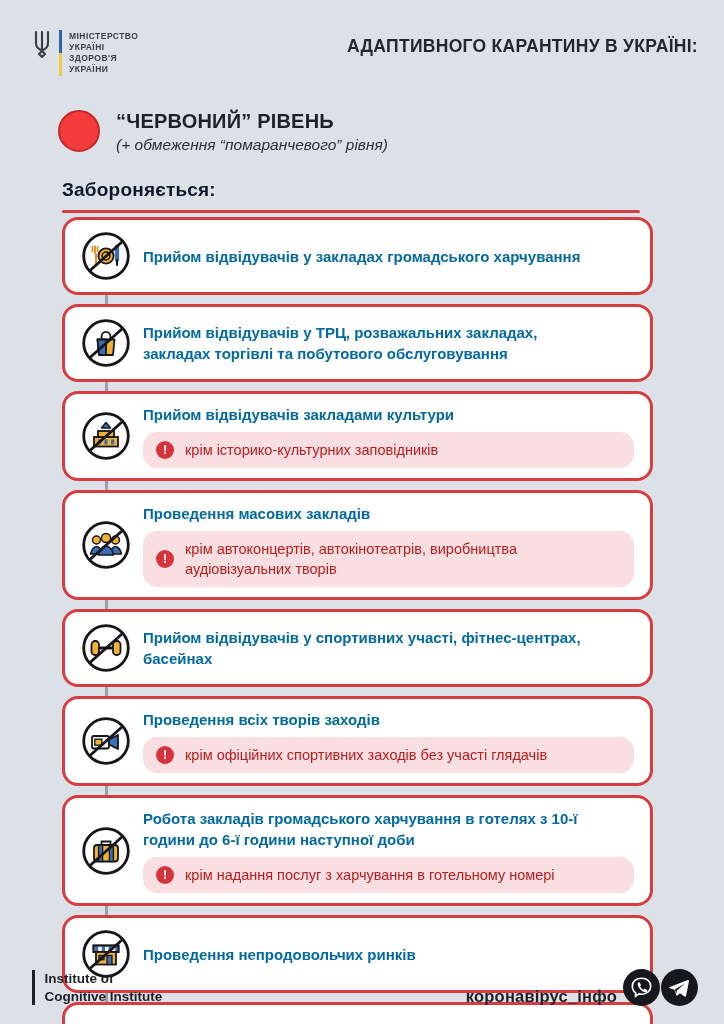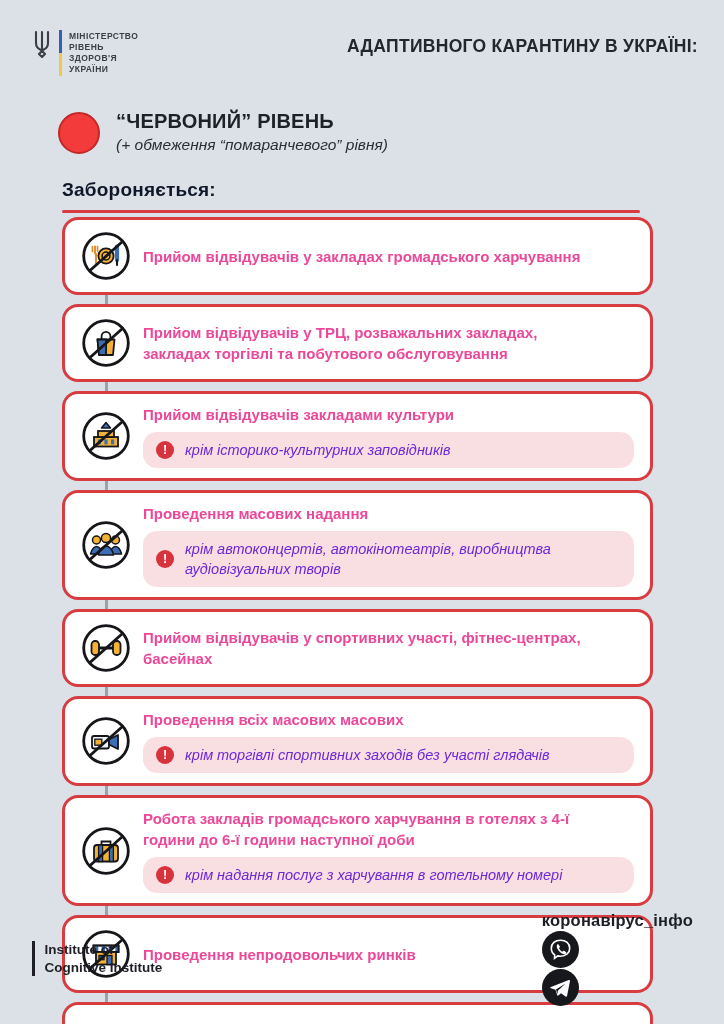--- a/index.html
+++ b/index.html
@@ -14,21 +14,21 @@
   }
 
   
   .header { display: flex; justify-content: space-between; align-items: flex-start; padding: 30px 26px 0 32px; }
   .logo { display: flex; gap: 7px; align-items: flex-start; }
   .logo-bar { width: 3px; height: 46px; background: linear-gradient(to bottom, #2f63ae 0 23px, #f0c94a 23px 46px); }
   .logo-text { font-size: 8.5px; font-weight: bold; line-height: 11px; letter-spacing: .45px; color: #3b3e45; padding-top: 1px; }
   .main-title { text-align: center; font-weight: bold; font-size: 17.5px; line-height: 24.5px; letter-spacing: .3px; color: #23252f; margin-top: 4px; }
 
   
-  .level { display: flex; align-items: flex-end; gap: 16px; margin: 34px 0 11px 58px; }
+  .level { display: flex; align-items: flex-start; gap: 16px; margin: 34px 0 11px 58px; }
   .level-dot { width: 42px; height: 42px; border-radius: 50%; background: #f43b3b; border: 2px solid #c32727; flex: none; }
   .level-name { font-size: 20px; font-weight: bold; color: #1f212a; letter-spacing: .2px; }
   .level-sub { font-size: 15.5px; color: #2b2d38; margin-top: 3px; font-style: italic; }
 
   
   .section-heading { margin: 25px 0 9px 62px; font-size: 19px; font-weight: bold; color: #0f172a; letter-spacing: .2px; }
   .top-rule { margin-left: 62px; width: 578px; height: 3px; background: #d63c40; border-radius: 2px; }
 
   
   .cards { position: relative; width: 591px; margin: 4px 0 0 62px; }
@@ -38,60 +38,60 @@
     background: #fff;
     border: 3px solid #d63c40;
     border-radius: 16px;
     display: flex; align-items: center; gap: 11px;
     padding: 10px 16px 10px 15px;
     margin-bottom: 9px;
     min-height: 58px;
   }
   .icon-wrap { width: 52px; height: 52px; flex: none; }
   .card-body { flex: 1; min-width: 0; }
-  .card-title { font-size: 15px; font-weight: bold; line-height: 21px; color: #ec4899; white-space: pre-line; }
+  .card-title { font-size: 15px; font-weight: bold; line-height: 21px; color: #0369a1; white-space: pre-line; }
   .exception {
     margin-top: 7px; background: #fadfe2; border-radius: 14px;
     padding: 8px 14px 8px 13px;
     display: flex; align-items: center; gap: 11px;
   }
   .excl {
     width: 18px; height: 18px; min-width: 18px; border-radius: 50%;
     background: #d6333c; color: #fff; font-size: 12.5px; font-weight: bold;
     text-align: center; line-height: 18px; flex: none;
   }
-  .exception-text { font-size: 14.5px; line-height: 20px; color: #6d28d9; white-space: pre-line; font-style: italic; }
+  .exception-text { font-size: 14.5px; line-height: 20px; color: #b91c1c; white-space: pre-line; }
 
   
   .footer {
     position: absolute; left: 0; right: 0; bottom: 0;
     display: flex; align-items: center; justify-content: space-between;
     padding: 0 26px 18px 32px;
   }
   .credit { display: flex; gap: 10px; align-items: center; }
   .credit-bar { width: 2.5px; height: 35px; background: #1d1f25; }
   .credit-text { font-size: 13.5px; font-weight: bold; color: #1d1f25; line-height: 17.5px; }
-  .socials { display: flex; align-items: flex-start; gap: 1px; flex-direction: column; }
+  .socials { display: flex; align-items: flex-end; gap: 1px; }
   .channel { font-size: 16.5px; font-weight: bold; color: #1d1f25; margin-right: 5px; letter-spacing: .2px; }
   .social-btn { width: 37px; height: 37px; flex: none; cursor: pointer; }
 </style>
 </head>
 <body>
 
 <div class="header">
   <div class="logo">
     <span>
       <svg width="20" height="28" viewBox="0 0 20 28">
         <path d="M4 2v11c0 4 2.5 6 5 7M16 2v11c0 4-2.5 6-5 7M10 2v19M10 21l-3 3 3 3 3-3z" fill="none" stroke="#3b3e45" stroke-width="2.1" stroke-linecap="round" stroke-linejoin="round"></path>
       </svg>
     </span>
     <div class="logo-bar"></div>
     <div class="logo-text">
       <div>МІНІСТЕРСТВО</div>
-      <div>РІВЕНЬ</div>
+      <div>УКРАЇНІ</div>
       <div>ЗДОРОВ'Я</div>
       <div>УКРАЇНИ</div>
     </div>
   </div>
   <div class="main-title">
     <div>АДАПТИВНОГО КАРАНТИНУ В УКРАЇНІ:</div>
   </div>
 </div>
 
 <div class="level">
@@ -165,21 +165,21 @@
     <circle cx="26" cy="26" r="22.3" fill="#fff" stroke="#16161a" stroke-width="2.8"></circle>
     <circle cx="16.5" cy="21" r="4" fill="#f2b233" stroke="#16161a" stroke-width="1.5"></circle>
      <circle cx="35.5" cy="21" r="4" fill="#f2b233" stroke="#16161a" stroke-width="1.5"></circle>
      <circle cx="26" cy="19" r="4.6" fill="#f2b233" stroke="#16161a" stroke-width="1.5"></circle>
      <path d="M10.5 35c1-5.5 4.5-7.5 6-7.5s5 1.8 6 7.5z" fill="#3d6db5" stroke="#16161a" stroke-width="1.5" stroke-linejoin="round"></path>
      <path d="M29.5 35c1-5.5 4.5-7.5 6-7.5s5 1.8 6 7.5z" fill="#3d6db5" stroke="#16161a" stroke-width="1.5" stroke-linejoin="round"></path>
      <path d="M18.5 36c1-6.5 5.5-9 7.5-9s6.5 2.5 7.5 9z" fill="#3d6db5" stroke="#16161a" stroke-width="1.5" stroke-linejoin="round"></path>
     <line x1="10" y1="40.5" x2="42.5" y2="11.5" stroke="#16161a" stroke-width="2.8" stroke-linecap="round"></line>
   </svg></div>
     <div class="card-body">
-      <div class="card-title">Проведення масових надання</div>
+      <div class="card-title">Проведення масових закладів</div>
       <div class="exception">
         <span class="excl">!</span>
         <span class="exception-text">крім автоконцертів, автокінотеатрів, виробництва
 аудіовізуальних творів</span>
       </div>
     </div>
   </div>
 
   <div class="card">
     <div class="icon-wrap"><svg width="52" height="52" viewBox="0 0 52 52">
@@ -197,39 +197,39 @@
 
   <div class="card">
     <div class="icon-wrap"><svg width="52" height="52" viewBox="0 0 52 52">
     <circle cx="26" cy="26" r="22.3" fill="#fff" stroke="#16161a" stroke-width="2.8"></circle>
     <rect x="12" y="21" width="17" height="12.5" rx="2" fill="#eef1f5" stroke="#16161a" stroke-width="1.8"></rect>
      <rect x="14.8" y="24.2" width="7" height="6" fill="#f2b233" stroke="#16161a" stroke-width="1.3"></rect>
      <path d="M29 24.5l9-4.5v14l-9-4.5z" fill="#3d6db5" stroke="#16161a" stroke-width="1.8" stroke-linejoin="round"></path>
     <line x1="10" y1="40.5" x2="42.5" y2="11.5" stroke="#16161a" stroke-width="2.8" stroke-linecap="round"></line>
   </svg></div>
     <div class="card-body">
-      <div class="card-title">Проведення всіх масових масових</div>
-      <div class="exception">
-        <span class="excl">!</span>
-        <span class="exception-text">крім торгівлі спортивних заходів без участі глядачів</span>
+      <div class="card-title">Проведення всіх творів заходів</div>
+      <div class="exception">
+        <span class="excl">!</span>
+        <span class="exception-text">крім офіційних спортивних заходів без участі глядачів</span>
       </div>
     </div>
   </div>
 
   <div class="card">
     <div class="icon-wrap"><svg width="52" height="52" viewBox="0 0 52 52">
     <circle cx="26" cy="26" r="22.3" fill="#fff" stroke="#16161a" stroke-width="2.8"></circle>
     <rect x="14" y="20" width="24" height="16.5" rx="3" fill="#f2b233" stroke="#16161a" stroke-width="1.8"></rect>
      <rect x="18.6" y="20" width="4" height="16.5" fill="#3d6db5" stroke="#16161a" stroke-width="1.3"></rect>
      <rect x="29.4" y="20" width="4" height="16.5" fill="#3d6db5" stroke="#16161a" stroke-width="1.3"></rect>
      <path d="M21.5 19.8v-3.3h9v3.3" fill="none" stroke="#16161a" stroke-width="1.8"></path>
     <line x1="10" y1="40.5" x2="42.5" y2="11.5" stroke="#16161a" stroke-width="2.8" stroke-linecap="round"></line>
   </svg></div>
     <div class="card-body">
-      <div class="card-title">Робота закладів громадського харчування в готелях з 4-ї
+      <div class="card-title">Робота закладів громадського харчування в готелях з 10-ї
 години до 6-ї години наступної доби</div>
       <div class="exception">
         <span class="excl">!</span>
         <span class="exception-text">крім надання послуг з харчування в готельному номері</span>
       </div>
     </div>
   </div>
 
   <div class="card">
     <div class="icon-wrap"><svg width="52" height="52" viewBox="0 0 52 52">

